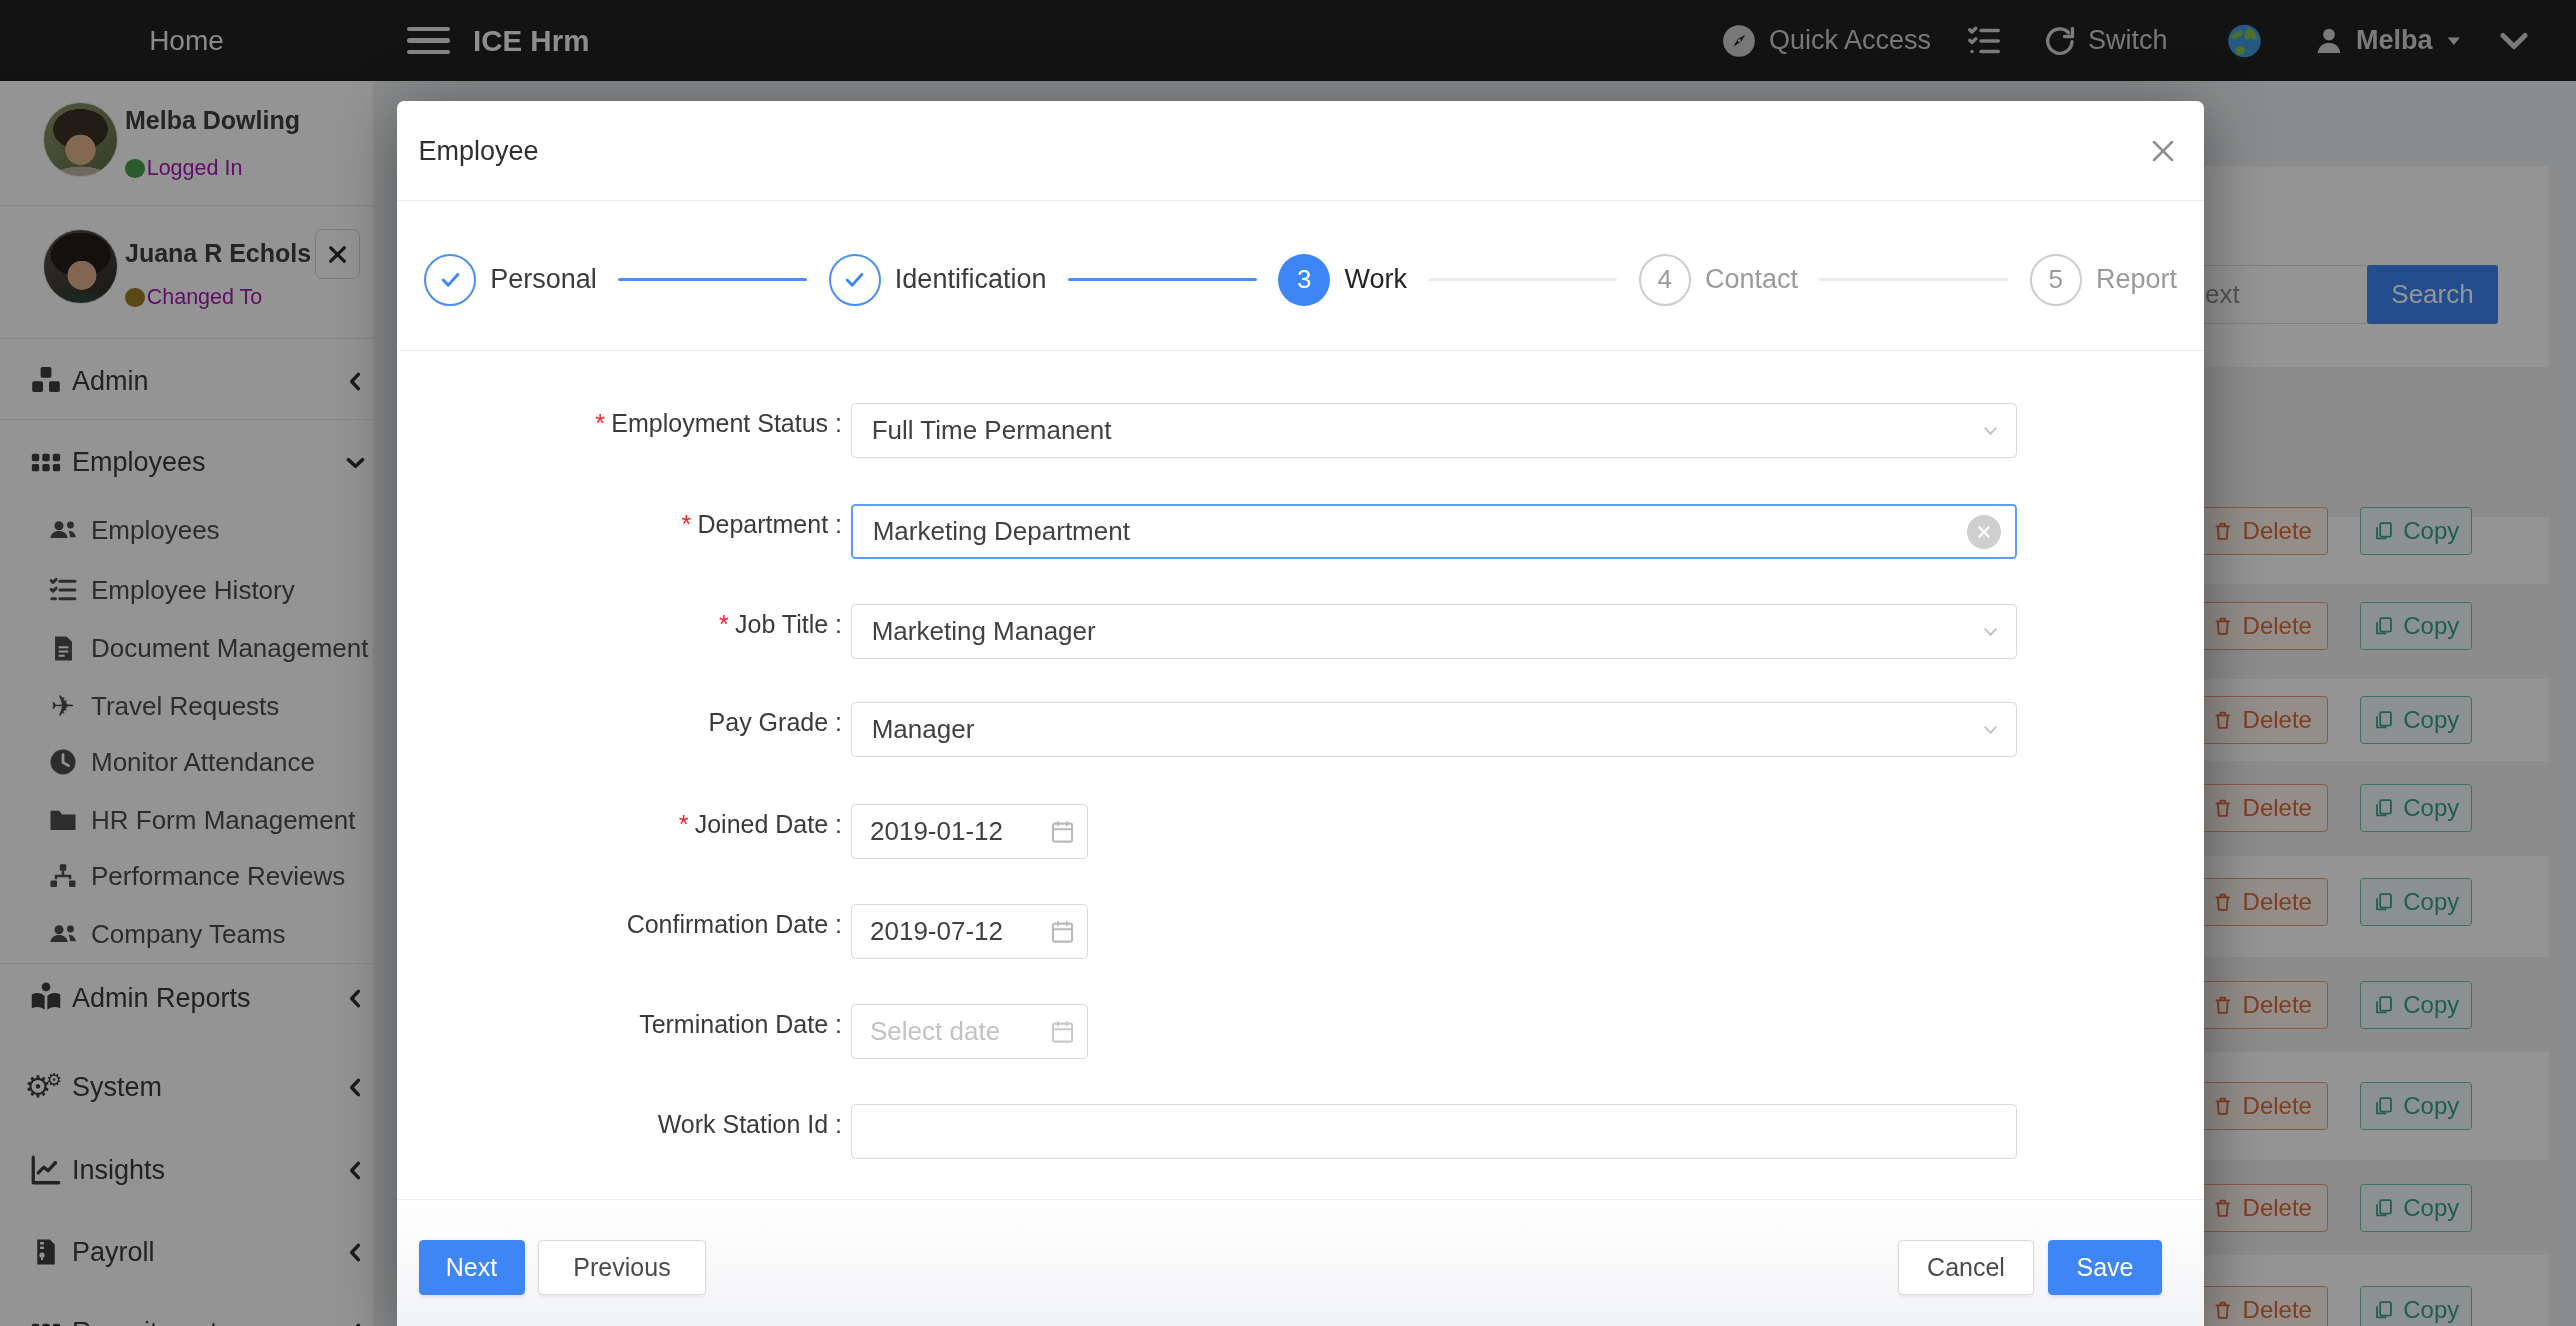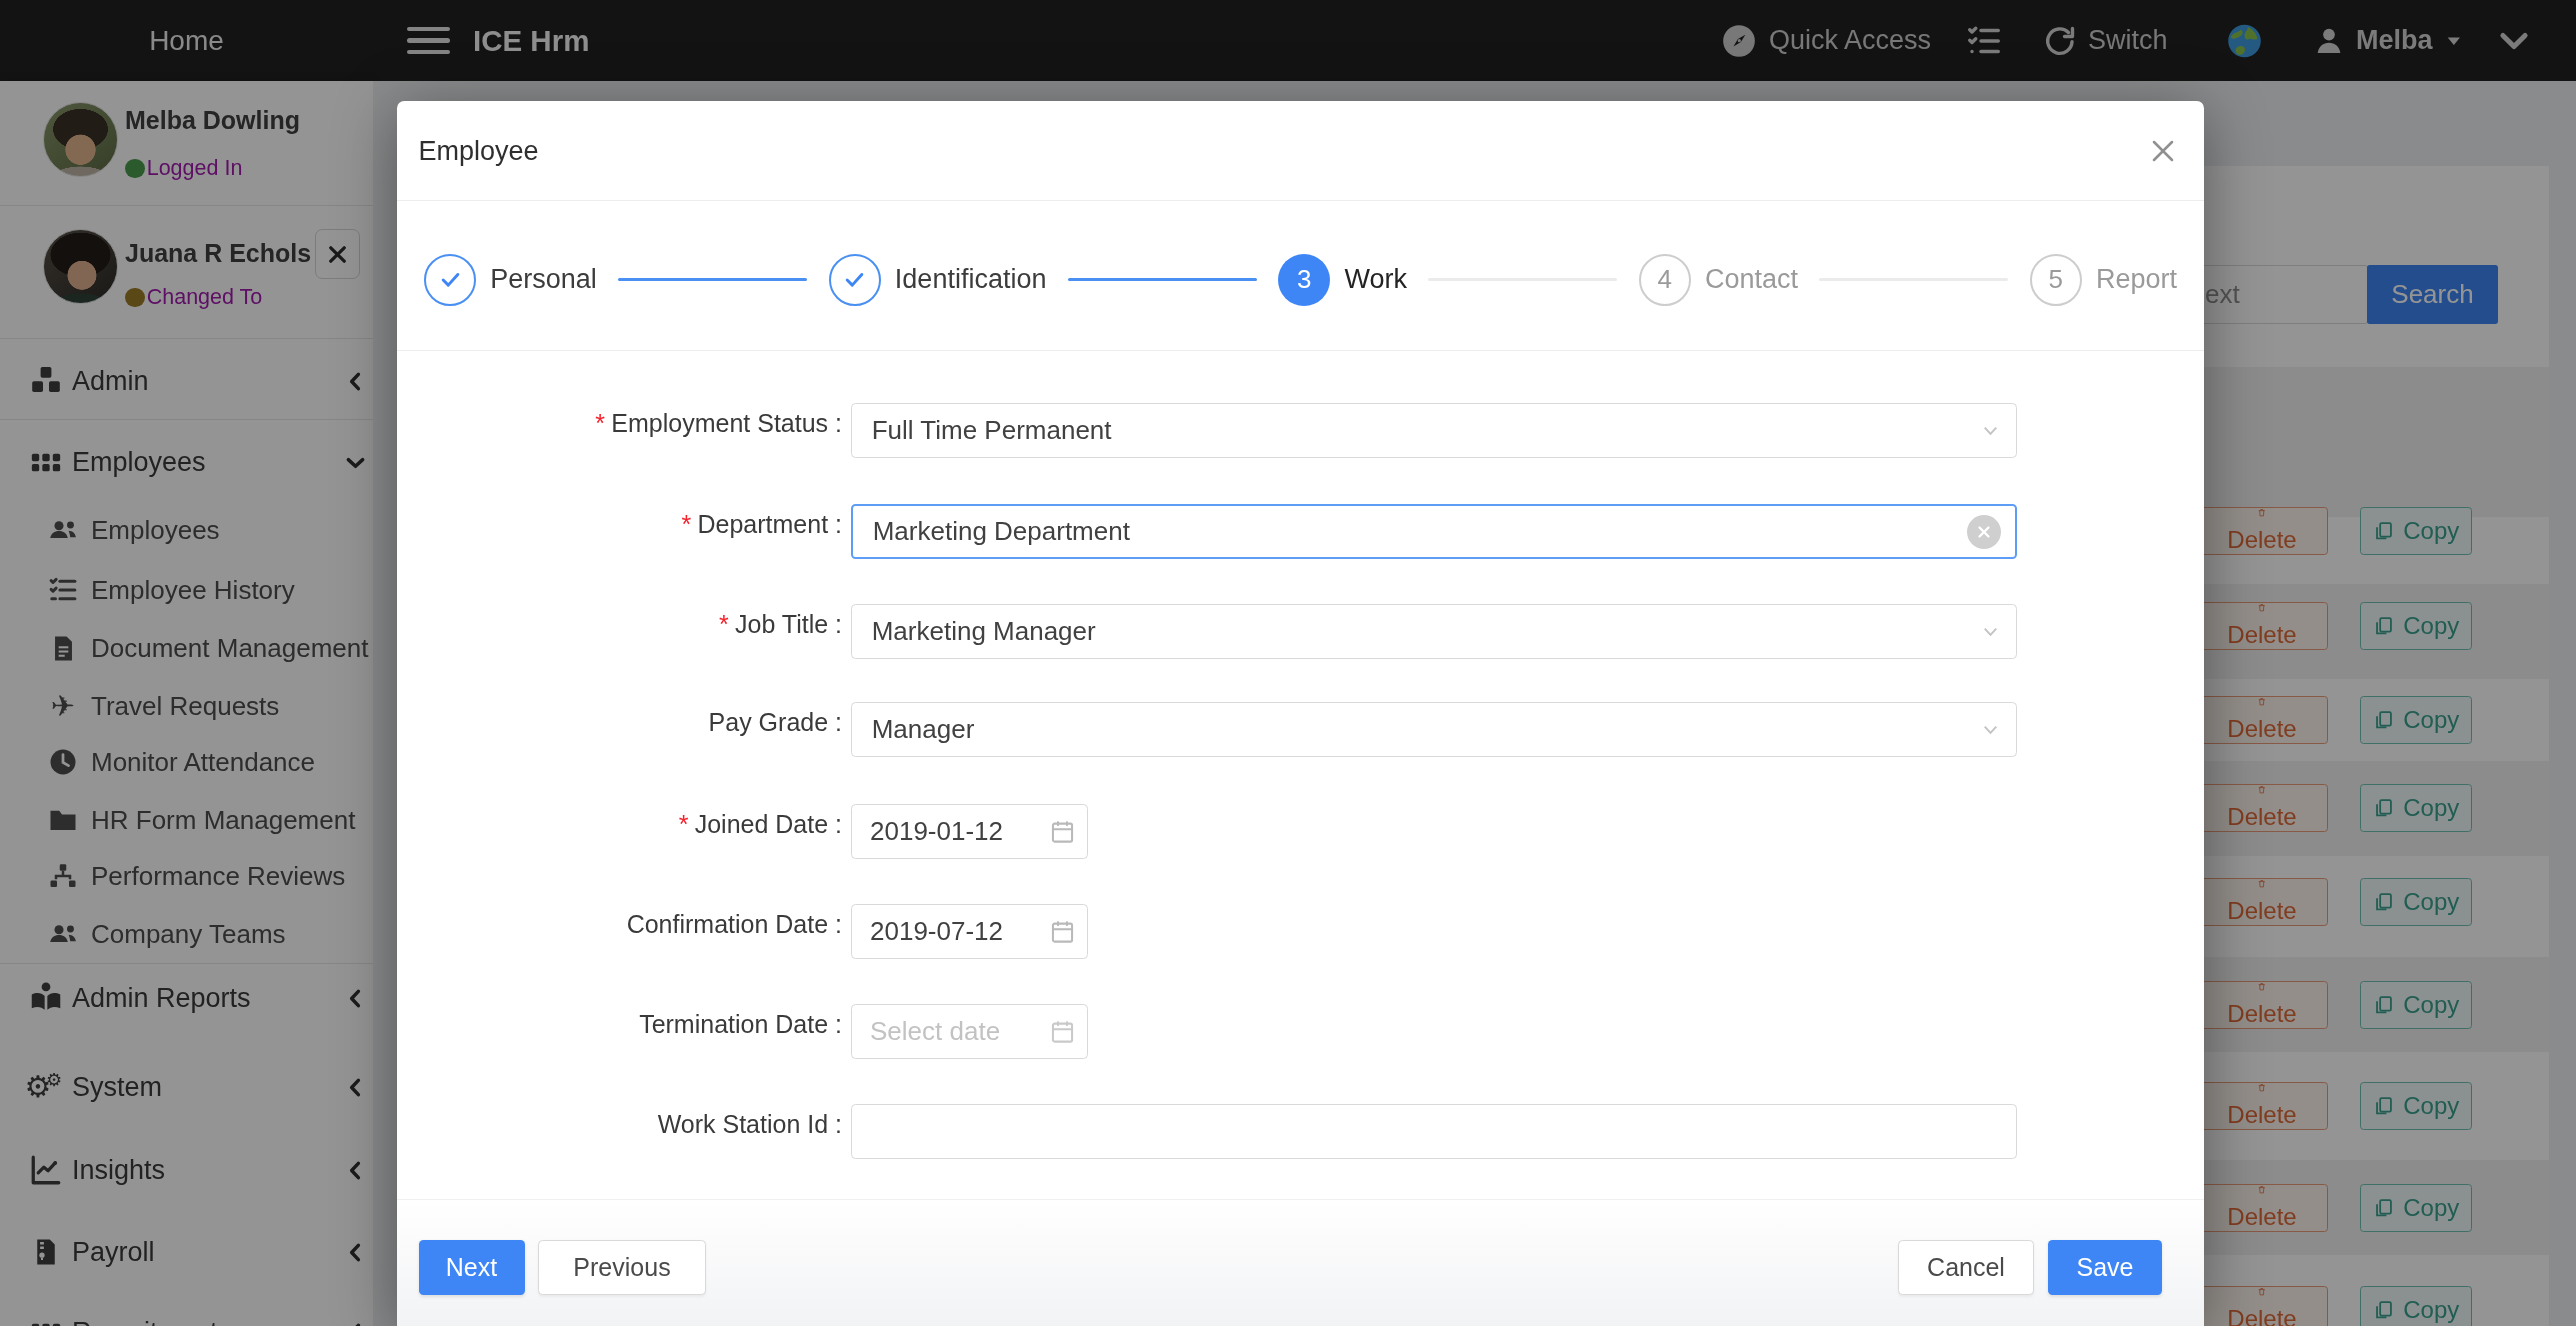--- a/index.html
+++ b/index.html
@@ -48,21 +48,21 @@
   .gearchar .sm { font-size:18px; position:relative; top:-10.7px; left:-5.4px; }
   .planechar { font-size:29px; color:#4e4e4e; line-height:1; }
   
   .content { position:absolute; left:373px; top:81px; right:0; bottom:0; background:#edeff2; z-index:1; }
   .card { position:absolute; left:25px; top:85px; width:2151px; bottom:0; background:#ffffff; }
   .band { position:absolute; left:0; right:0; background:#f1f1f1; }
   .bg-search-input { position:absolute; left:1616px; top:99px; width:354px; height:59px; background:#fff; border:1.8px solid #d9d9d9; border-radius:2.7px; }
   .bg-search-fragment { position:absolute; left:190px; top:12.5px; font-size:26px; color:#8f8f8f; }
   .bg-search-btn { position:absolute; left:1969px; top:99px; width:131px; height:59px; background:#3e86f5; color:#fff; font-size:26px; border:none; border-radius:2.7px; display:flex; align-items:center; justify-content:center; cursor:pointer; }
   .bg-row { position:absolute; left:1798px; width:304px; height:48px; }
-  .btn-del { position:absolute; left:0; top:0; width:132px; height:48px; background:#fdf4ee; border:1.8px solid #e89c78; color:#dd6937; border-radius:3.6px; font-size:24px; display:flex; align-items:center; justify-content:center; gap:9px; cursor:pointer;flex-direction:column; }
+  .btn-del { position:absolute; left:0; top:0; width:132px; height:48px; background:#fdf4ee; border:1.8px solid #e89c78; color:#dd6937; border-radius:3.6px; font-size:24px; display:flex; align-items:center; justify-content:center; gap:9px; cursor:pointer; }
   .btn-copy { position:absolute; left:164px; top:0; width:112px; height:48px; background:#f0faf8; border:1.8px solid #6fbfb2; color:#3aa08f; border-radius:3.6px; font-size:24px; display:flex; align-items:center; justify-content:center; gap:9px; cursor:pointer; }
   
   .overlay { position:absolute; inset:0; background:rgba(0,0,0,0.42); z-index:5; }
   
   .modal { position:absolute; left:397px; top:101px; width:1807px; height:1225px; background:#fff; border-radius:7.2px 7.2px 0 0; box-shadow:0 10.7px 63px rgba(0,0,0,.4); z-index:10; }
   .modal-title { position:absolute; left:21.5px; top:0; height:100px; line-height:100px; font-size:27px; color:#2f2f2f; }
   .modal-close { position:absolute; right:23px; top:32px; width:36px; height:36px; cursor:pointer; }
   .hline { position:absolute; left:0; right:0; height:0.9px; background:#ededed; }
   .steps { position:absolute; left:0; right:0; top:116px; height:125px; display:flex; align-items:center; padding:0 27px; }
   .step { display:flex; align-items:center; gap:14.3px; white-space:nowrap; }

